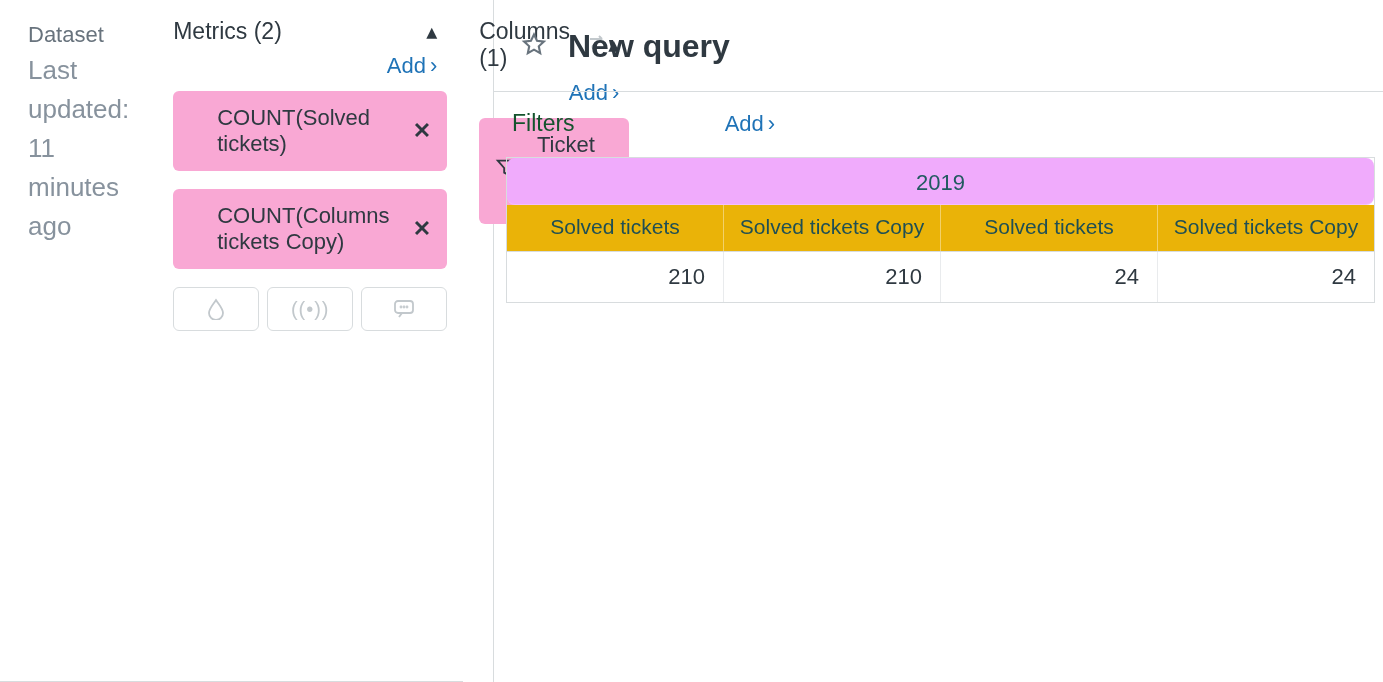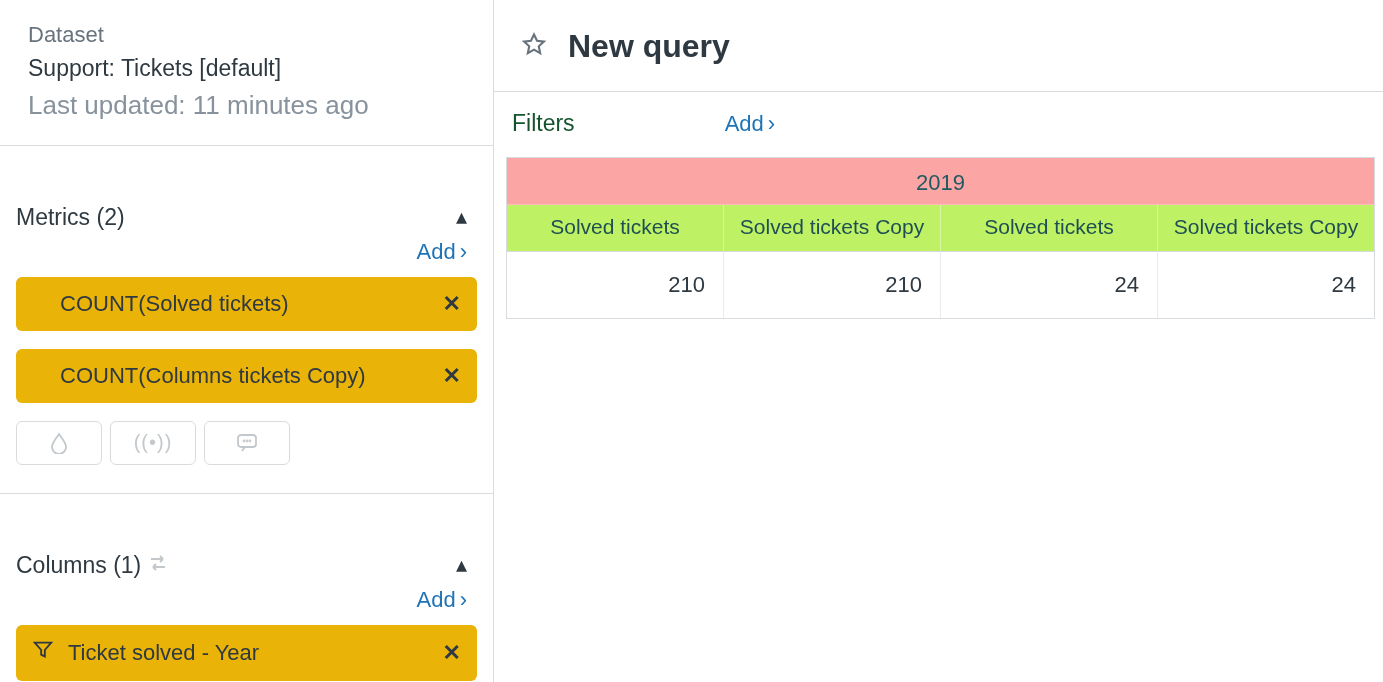--- a/index.html
+++ b/index.html
@@ -8,22 +8,21 @@
     color: #2f3941;
     background: #fff;
     width: 1383px;
     height: 682px;
     display: flex;
   }
   .sidebar {
     width: 494px;
     border-right: 1px solid #d8dcde;
     display: flex;
-    flex-direction: column;
-    gap: 40px;
+    flex-direction: row;
   }
   .dataset-block {
     padding: 18px 28px 20px 28px;
     border-bottom: 1px solid #d8dcde;
   }
   .dataset-label {
     font-size: 22px;
     color: #68737d;
     line-height: 1.5;
   }
@@ -67,21 +66,21 @@
   }
   .add-link {
     color: #1f73b7;
     font-size: 22px;
     cursor: pointer;
     display: flex;
     align-items: center;
     gap: 4px;
   }
   .pill {
-    background: #eab308;
+    background: #f9a8d4;
     border-radius: 6px;
     padding: 14px 16px 14px 44px;
     margin-bottom: 18px;
     display: flex;
     align-items: center;
     justify-content: space-between;
     font-size: 22px;
     color: #2f3941;
     cursor: pointer;
   }
@@ -136,63 +135,63 @@
   }
   .filters-label { font-size: 23px; color: #14532d; }
   .filters-add { color: #1f73b7; font-size: 22px; cursor: pointer; display:flex; align-items:center; gap:4px; }
 
   .data-table {
     margin: 0 8px 0 12px;
     border: 1px solid #d8dcde;
   }
   .thead-year, .thead-metric, .tbody-row { display: flex; }
   .thead-year {
-    background: #fca5a5;
+    background: #f0abfc;
     border-bottom: 1px solid rgba(255,255,255,0.25);
+    border-radius: 8px;
   }
   .year-cell {
     flex: 1;
     text-align: center;
     padding: 12px 0 8px 0;
     font-size: 22px;
     color: #215a60;
     border-right: 1px solid rgba(255,255,255,0.4);
   }
   .year-cell:last-child { border-right: none; }
-  .thead-metric { background: #bef264; }
+  .thead-metric { background: #eab308; }
   .metric-cell {
     flex: 1;
     text-align: center;
     padding: 10px 0 12px 0;
     font-size: 21px;
     color: #1f4f54;
     border-right: 1px solid rgba(255,255,255,0.4);
   }
   .metric-cell:last-child { border-right:none; }
   .tbody-row {
     background: #fff;
     border-top: 1px solid #d8dcde;
   }
   .data-cell {
     flex: 1;
     text-align: right;
-    padding: 20px 18px;
+    padding: 12px 18px;
     font-size: 22px;
     color: #2f3941;
     border-right: 1px solid #e9ebed;
   }
   .data-cell:last-child { border-right: none; }
 </style>
 </head>
 <body>
 
 <div class="sidebar">
   <div class="dataset-block">
     <div class="dataset-label">Dataset</div>
-    <div class="dataset-name">Support: Tickets [default]</div>
     <div class="dataset-updated">Last updated: 11 minutes ago</div>
   </div>
 
   <div class="panel">
     <div class="panel-header">
       <div class="panel-title-wrap">
         <span class="panel-title">Metrics (2)</span>
       </div>
       <span class="chevron">▴</span>
     </div>

